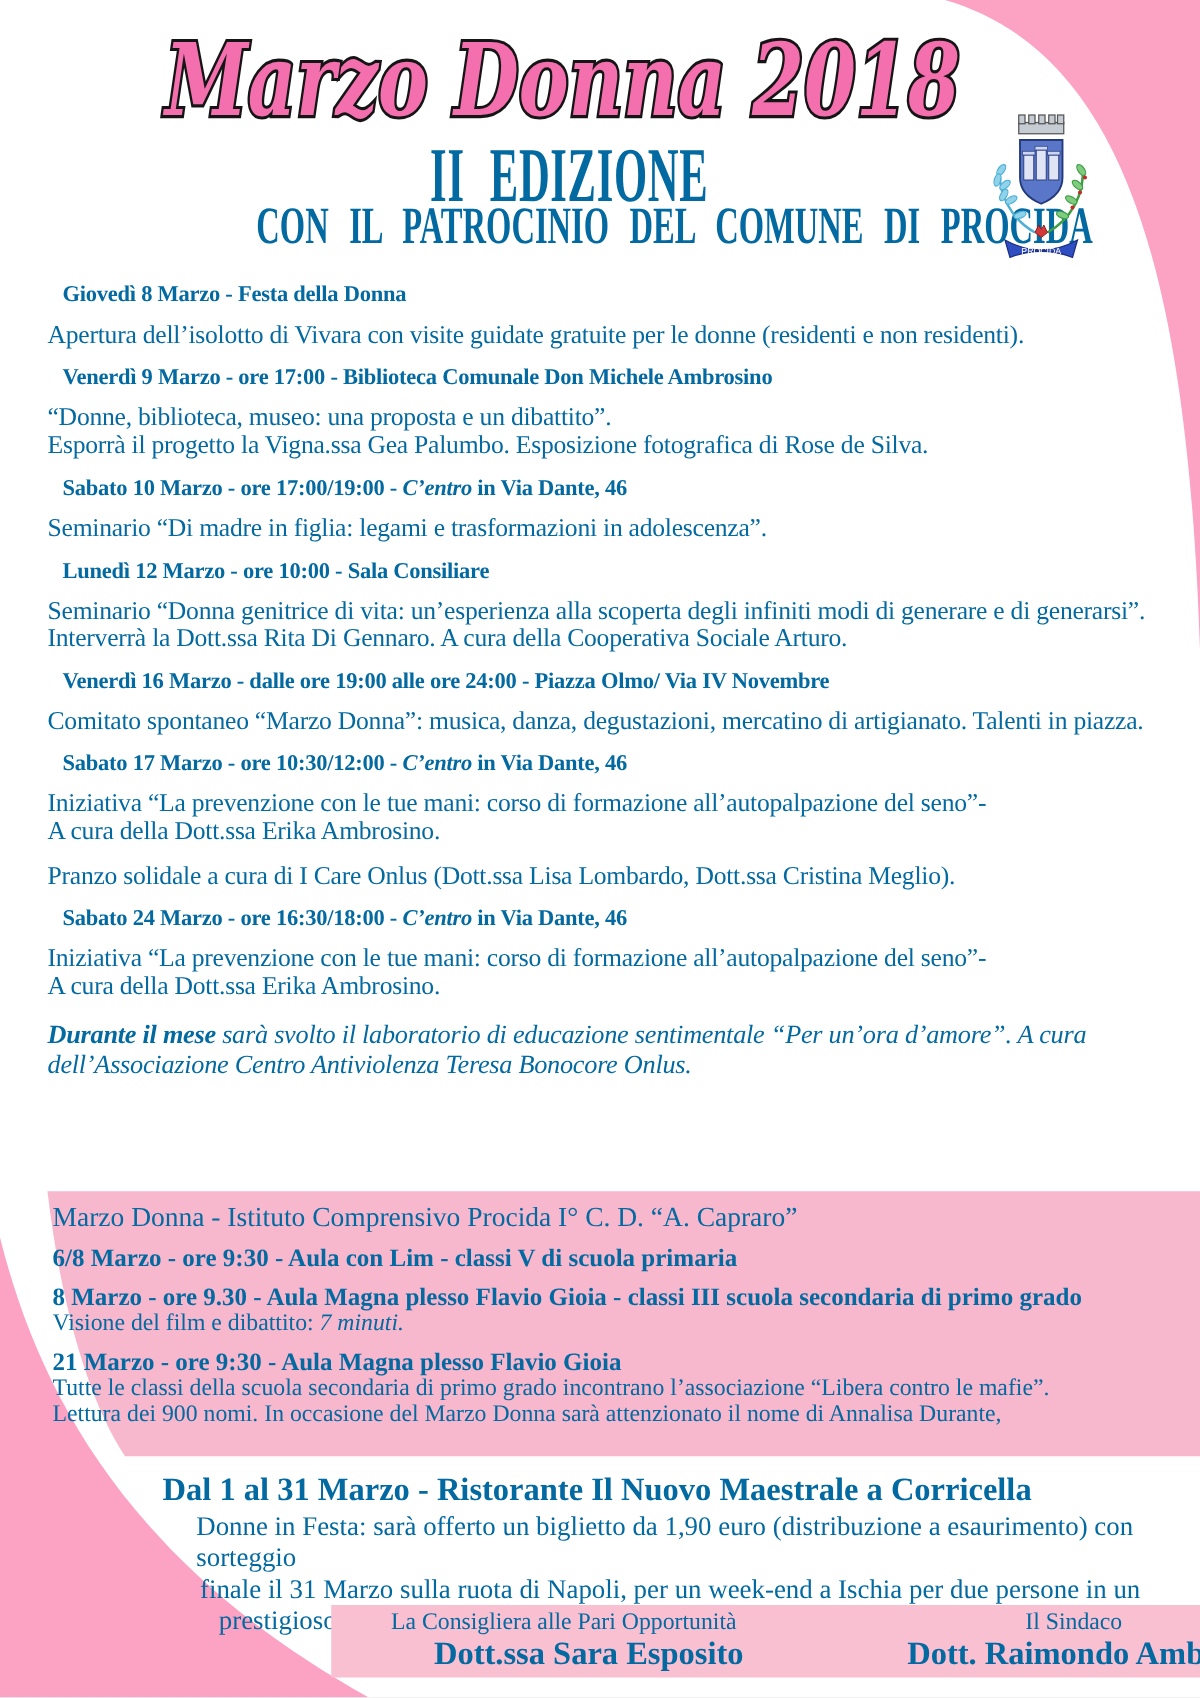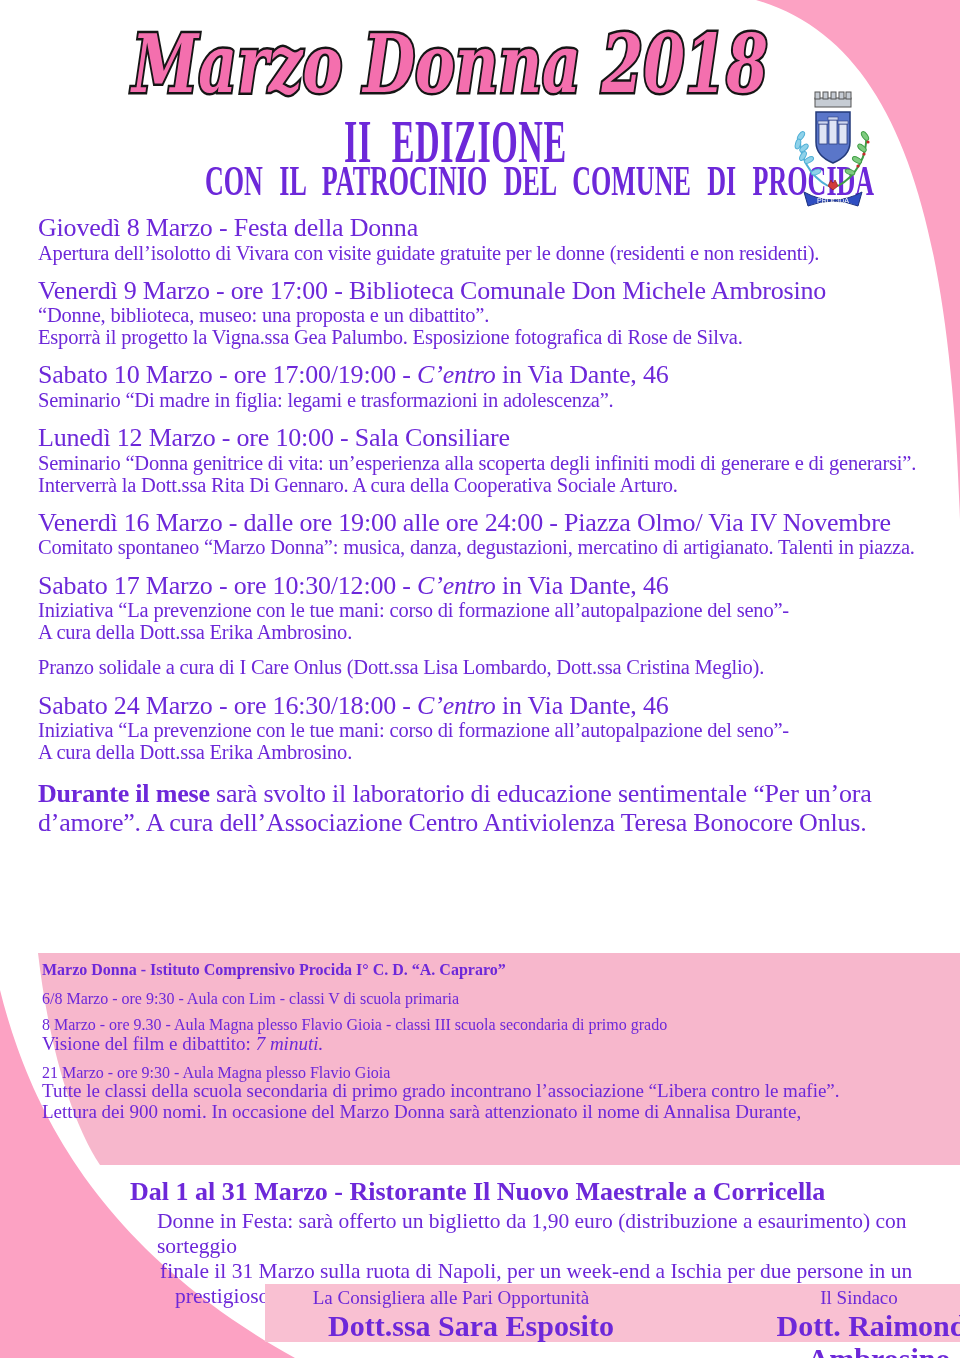--- a/index.html
+++ b/index.html
@@ -3,61 +3,61 @@
 <meta charset="utf-8">
 <style>
   html,body{margin:0;padding:0;background:#e8e8e8;}
   .page{
     position:relative;
     width:960px;height:1358px;
     margin:0 auto;
     background:#ffffff;
     overflow:hidden;
     font-family:"Liberation Serif", serif;
-    color:#6d28d9;
+    color:#0369a1;
   }
   svg.bg{position:absolute;inset:0;width:100%;height:100%;}
 
   
   .title-svg{position:absolute;top:16px;left:120px;width:660px;height:104px;overflow:visible;}
   .head-center{position:absolute;left:0;right:50px;text-align:center;}
   .edition-wrap{top:110px;}
   .patronage-wrap{top:160px;}
   .condensed{display:inline-block;transform-origin:50% 50%;white-space:nowrap;font-weight:bold;}
   .edition{font-size:62px;transform:scaleX(.55);letter-spacing:1px;word-spacing:20px;line-height:1;}
   .patronage{font-size:42px;transform:scaleX(.62);word-spacing:16px;line-height:1;}
   .crest{position:absolute;top:84px;left:788px;width:90px;height:134px;}
 
   
   .events{position:absolute;top:214px;left:38px;right:26px;}
   .event{margin-bottom:13px;}
-  .event h3{font-size:26px;margin:0;line-height:1.06;letter-spacing:-0.2px;font-weight:normal;}
+  .event h3{font-size:18px;margin:12px;line-height:1.06;letter-spacing:-0.2px;font-weight:bold;}
   .event p{font-size:20.5px;margin:0;line-height:1.08;letter-spacing:-0.2px;}
   .it{font-style:italic;}
-  .month-note{font-size:26px;line-height:1.12;margin:16px 0 0;letter-spacing:-0.2px;}
+  .month-note{font-size:21px;line-height:1.12;margin:16px 0 0;letter-spacing:-0.2px;font-style:italic;}
 
   
   .school{position:absolute;top:956px;left:42px;right:24px;height:208px;overflow:hidden;}
-  .school h2{font-size:16px;margin:6px 0 11px;line-height:1.05;font-weight:bold;}
+  .school h2{font-size:22px;margin:6px 0 11px;line-height:1.05;font-weight:normal;}
   .school .item{margin-bottom:9px;}
-  .school h4{font-size:16px;margin:0;line-height:1.1;font-weight:normal;}
+  .school h4{font-size:20px;margin:0;line-height:1.1;font-weight:bold;}
   .school p{font-size:19px;margin:0;line-height:1.1;}
   .ind1{margin-left:27px}.ind2{margin-left:30px}.ind3{margin-left:45px}.ind4{margin-left:60px}
 
   
   .restaurant{position:absolute;top:1178px;left:130px;right:24px;}
   .restaurant h3{font-size:26px;margin:0 0 4px;line-height:1.05;font-weight:bold;}
   .restaurant div{font-size:21.5px;line-height:1.16;}
 
   
   .signatures{position:absolute;top:1284px;left:265px;width:780px;height:58px;
     background:#f9c0d2;display:flex;gap:36px;}
   .sig-col{flex:1;text-align:center;padding-top:3px;}
   .sig-role{font-size:19px;line-height:1.15;}
-  .sig-name{font-size:30px;font-weight:bold;line-height:1.1;padding-left:40px;}
+  .sig-name{font-size:26px;font-weight:bold;line-height:1.1;padding-left:40px;}
 </style>
 </head>
 <body>
 
 <div class="page">
 
   <svg class="bg" viewBox="0 0 960 1358" preserveAspectRatio="none">
     <path d="M756,0 L960,0 L960,520 C950,220 900,42 756,0 Z" fill="#fca2c3"></path>
     <path d="M0,990 C30,1110 100,1250 295,1358 L0,1358 Z" fill="#fca2c3"></path>
     <path d="M38,953 L960,953 L960,1165 L100,1165 C70,1120 48,1040 38,953 Z" fill="#f7b7cc"></path>

